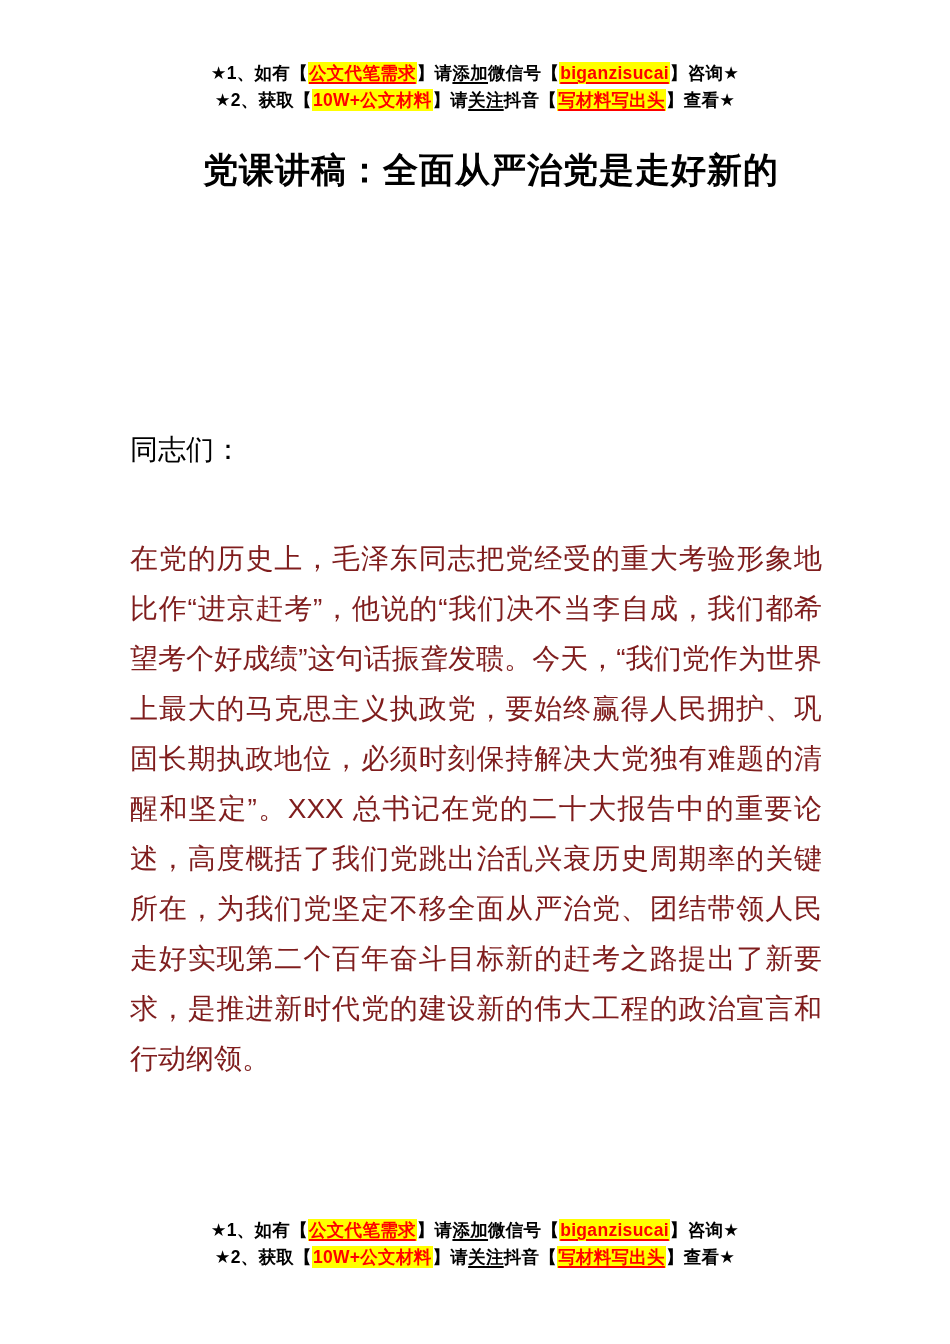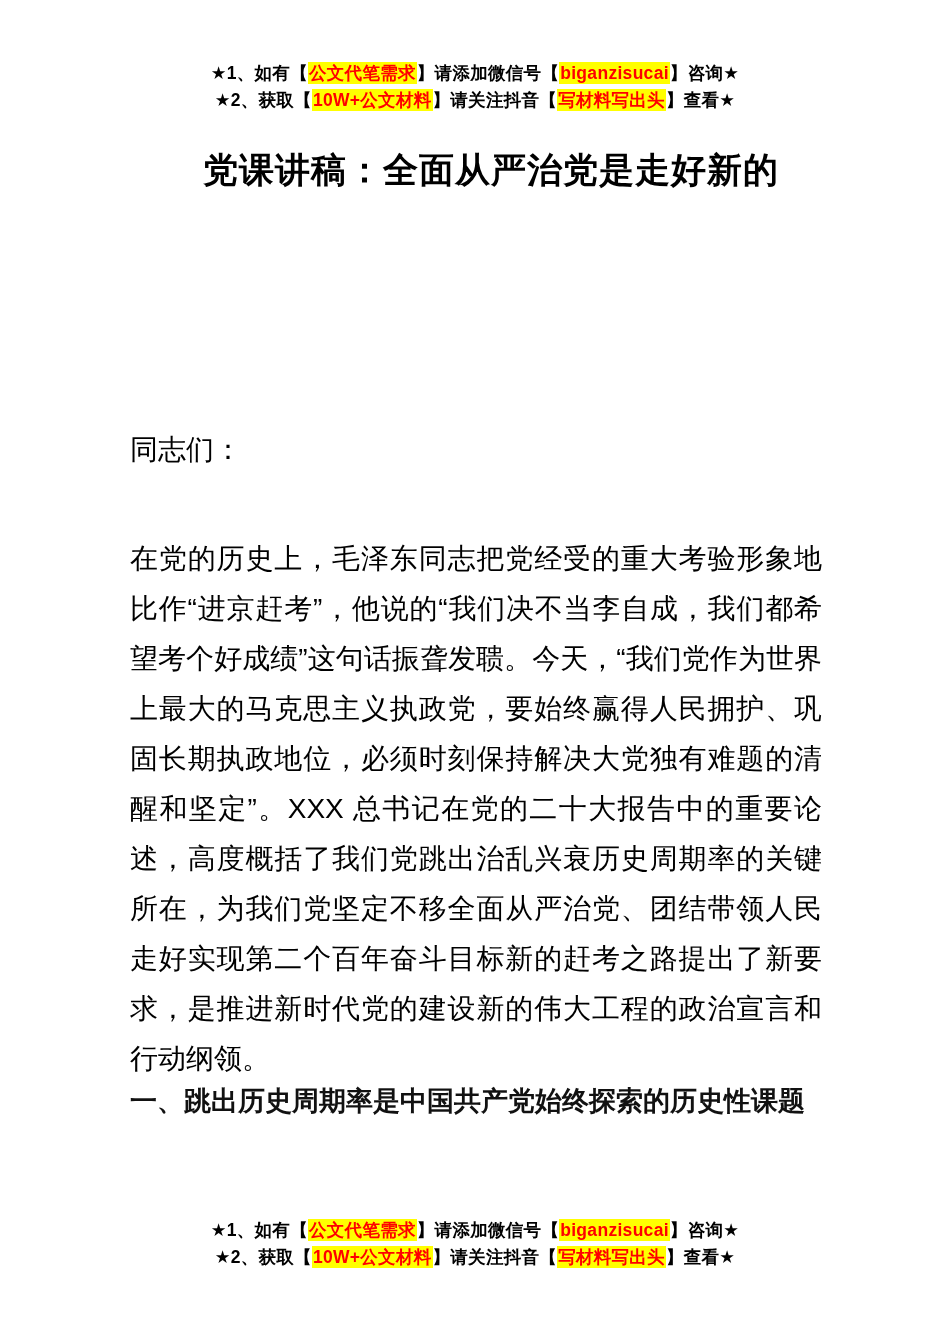--- a/index.html
+++ b/index.html
@@ -31,25 +31,27 @@
     color: #000000;
   }
   .banner-top { top: 60px; }
   .banner-bottom { top: 1217px; }
   .hl {
     background: #ffff00;
     color: #fe0000;
     padding: 1px 1px;
   }
   .rl {
+    text-decoration: underline;
     text-decoration-color: #fe0000;
     text-decoration-thickness: 2px;
     text-underline-offset: 3px;
   }
   .bu {
+    text-decoration: underline;
     text-decoration-color: #000000;
     text-decoration-thickness: 2px;
     text-underline-offset: 3px;
   }
   
   .doc-title {
     position: absolute;
     left: 16px;
     width: 100%;
     text-align: center;
@@ -72,21 +74,21 @@
     color: #000000;
   }
   .paragraph {
     position: absolute;
     left: 130px;
     top: 534px;
     width: 692px;
     font-size: 28px;
     line-height: 50px;
     font-weight: 400;
-    color: #000000;
+    color: #7f1d1d;
     text-align: justify;
   }
   .section-heading {
     position: absolute;
     left: 130px;
     top: 1083px;
     width: 700px;
     font-size: 27px;
     line-height: 36px;
     font-weight: 700;
@@ -100,20 +102,19 @@
 
   <div class="banner banner-top">
     <div class="banner-line"><span>★1、如有【</span><span class="hl rl">公文代笔需求</span><span>】请</span><span class="bu">添加</span><span>微信号【</span><span class="hl rl">biganzisucai</span><span>】咨询★</span></div>
     <div class="banner-line"><span>★2、获取【</span><span class="hl">10W+公文材料</span><span>】请</span><span class="bu">关注</span><span>抖音【</span><span class="hl rl">写材料写出头</span><span>】查看★</span></div>
   </div>
 
   <div class="doc-title title-line1">党课讲稿：全面从严治党是走好新的</div>
 
   <div class="salutation">同志们：</div>
   <div class="paragraph">在党的历史上，毛泽东同志把党经受的重大考验形象地比作“进京赶考”，他说的“我们决不当李自成，我们都希望考个好成绩”这句话振聋发聩。今天，“我们党作为世界上最大的马克思主义执政党，要始终赢得人民拥护、巩固长期执政地位，必须时刻保持解决大党独有难题的清醒和坚定”。XXX 总书记在党的二十大报告中的重要论述，高度概括了我们党跳出治乱兴衰历史周期率的关键所在，为我们党坚定不移全面从严治党、团结带领人民走好实现第二个百年奋斗目标新的赶考之路提出了新要求，是推进新时代党的建设新的伟大工程的政治宣言和行动纲领。</div>
-  <div class="section-heading">一、跳出历史周期率是中国共产党始终探索的历史性课题</div>
 
   <div class="banner banner-bottom">
     <div class="banner-line"><span>★1、如有【</span><span class="hl rl">公文代笔需求</span><span>】请</span><span class="bu">添加</span><span>微信号【</span><span class="hl rl">biganzisucai</span><span>】咨询★</span></div>
     <div class="banner-line"><span>★2、获取【</span><span class="hl">10W+公文材料</span><span>】请</span><span class="bu">关注</span><span>抖音【</span><span class="hl rl">写材料写出头</span><span>】查看★</span></div>
   </div>
 
 </div>
 
 </body></html>

